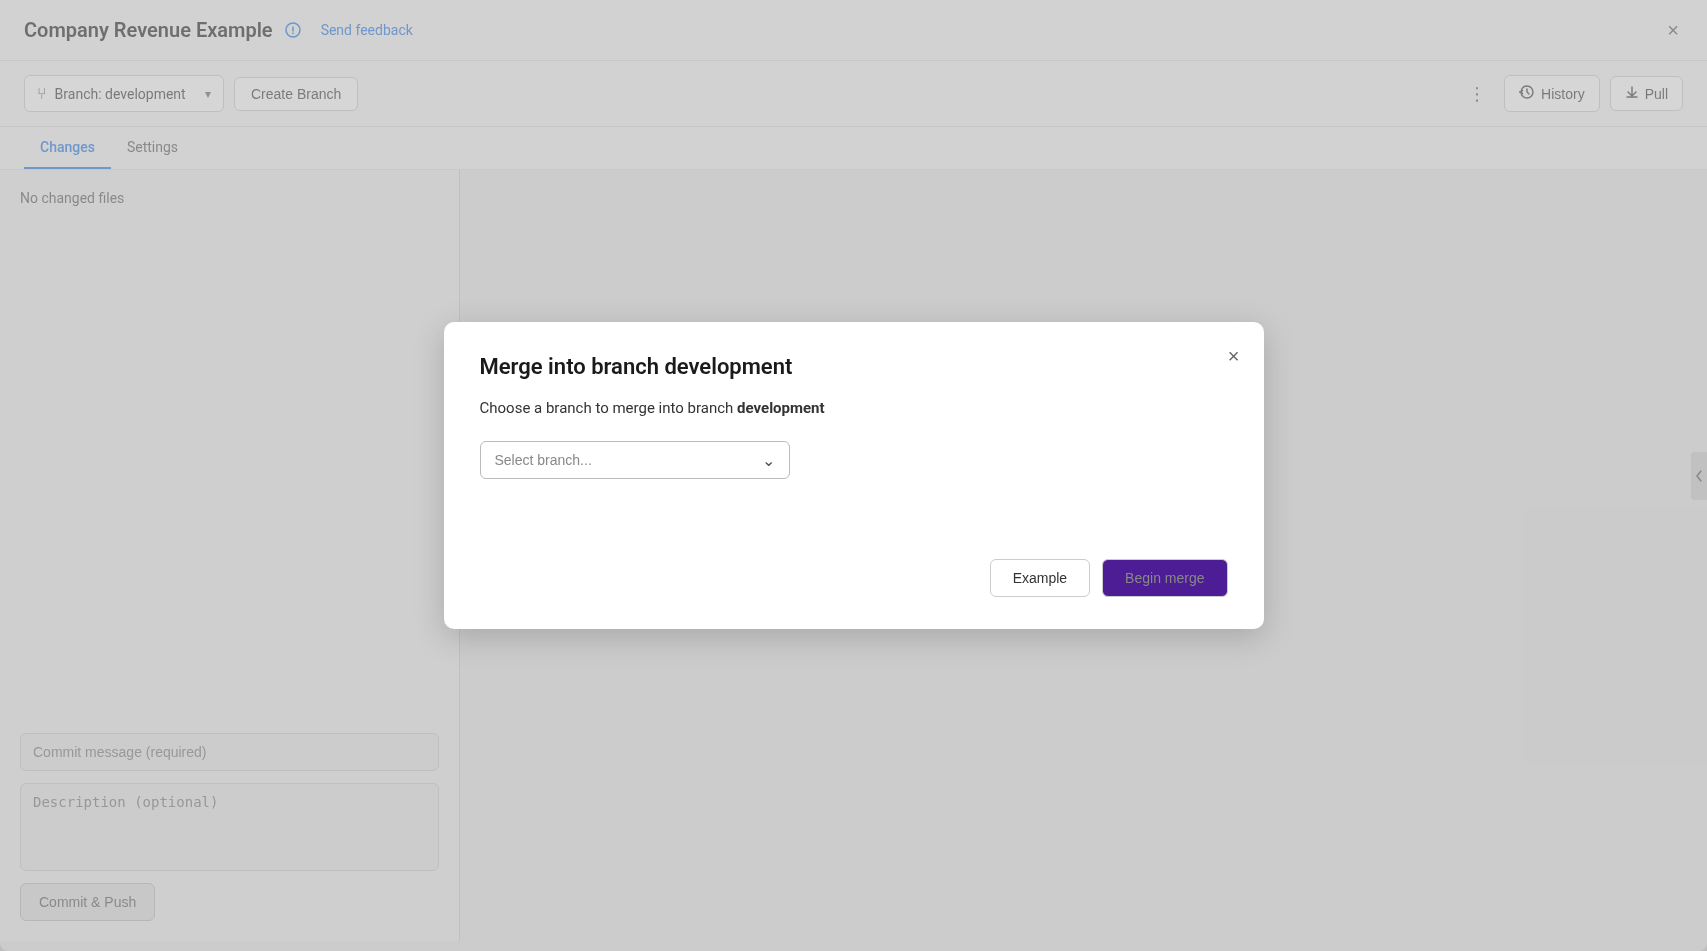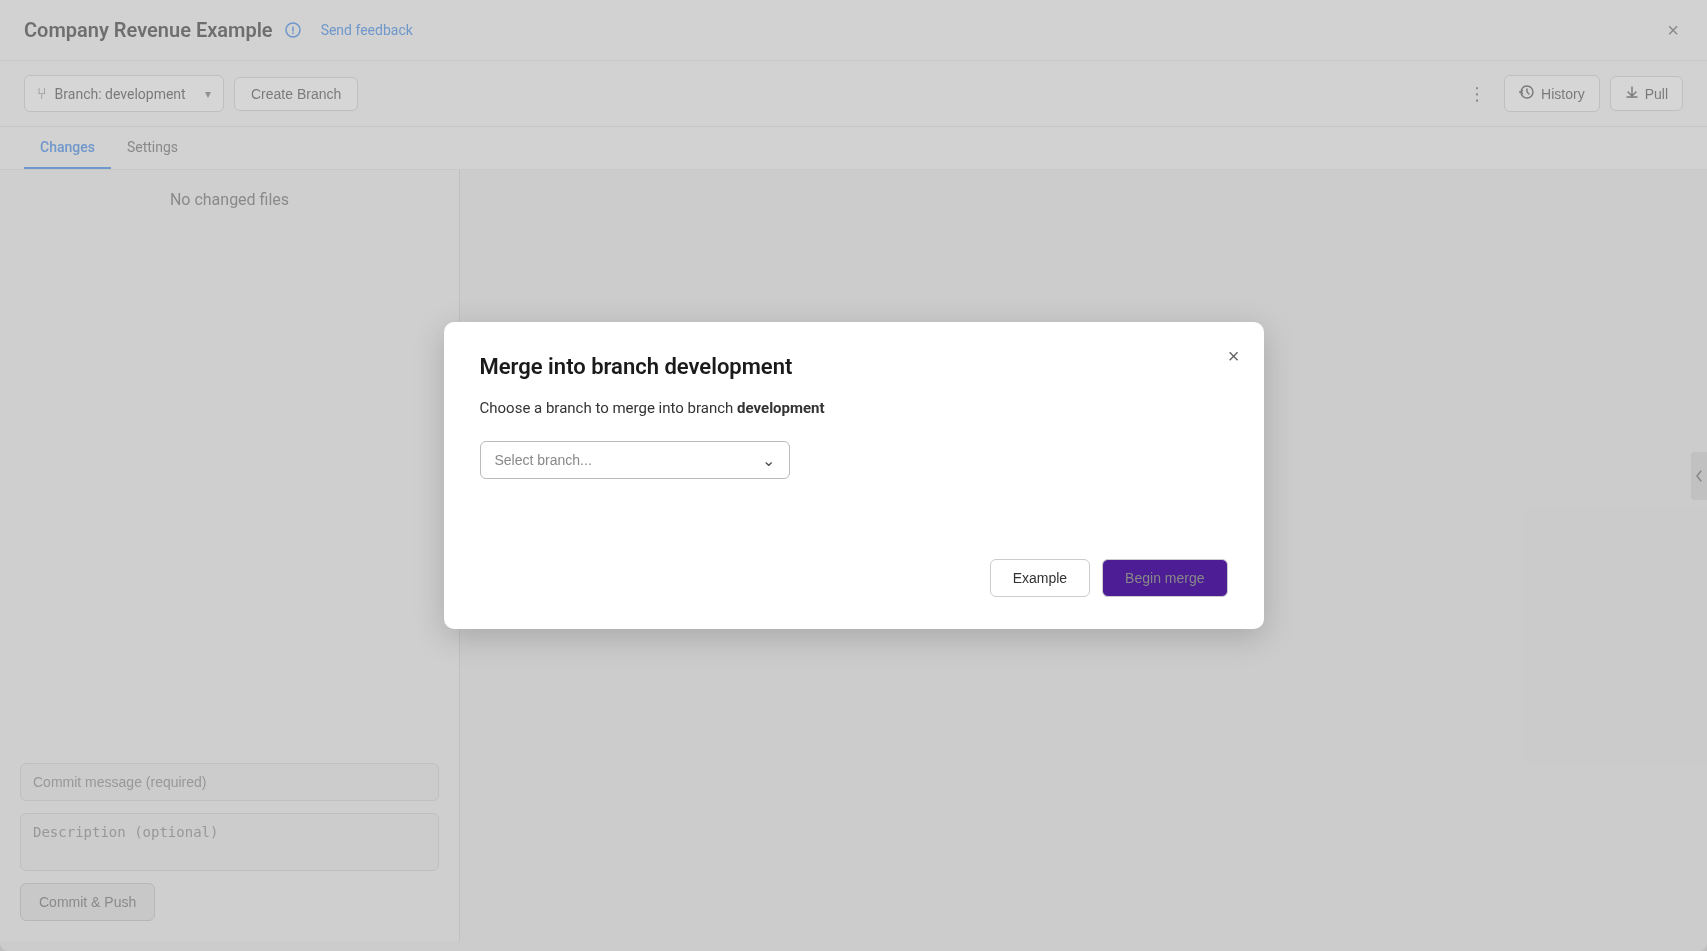--- a/index.html
+++ b/index.html
@@ -157,24 +157,23 @@
     .left-panel {
       width: 460px;
       border-right: 1px solid #ccc;
       padding: 20px;
       display: flex;
       flex-direction: column;
       gap: 12px;
       background: #f0f0f0;
     }
     .no-changed-files {
-      font-size: 16px;
+      font-size: 14px;
       color: #555;
       flex: 1;
-      text-align: center;
     }
     .commit-message-input {
       width: 100%;
       padding: 10px 12px;
       border: 1px solid #ccc;
       border-radius: 6px;
       background: #e8e8e8;
       font-size: 14px;
       color: #888;
       outline: none;
@@ -182,21 +181,21 @@
     }
     .description-input {
       width: 100%;
       padding: 10px 12px;
       border: 1px solid #ccc;
       border-radius: 6px;
       background: #e8e8e8;
       font-size: 14px;
       color: #888;
       outline: none;
-      height: 58px;
+      height: 88px;
       resize: none;
     }
     .commit-push-btn {
       padding: 10px 18px;
       border: 1px solid #bbb;
       border-radius: 6px;
       background: #e0e0e0;
       font-size: 14px;
       color: #555;
       cursor: pointer;

